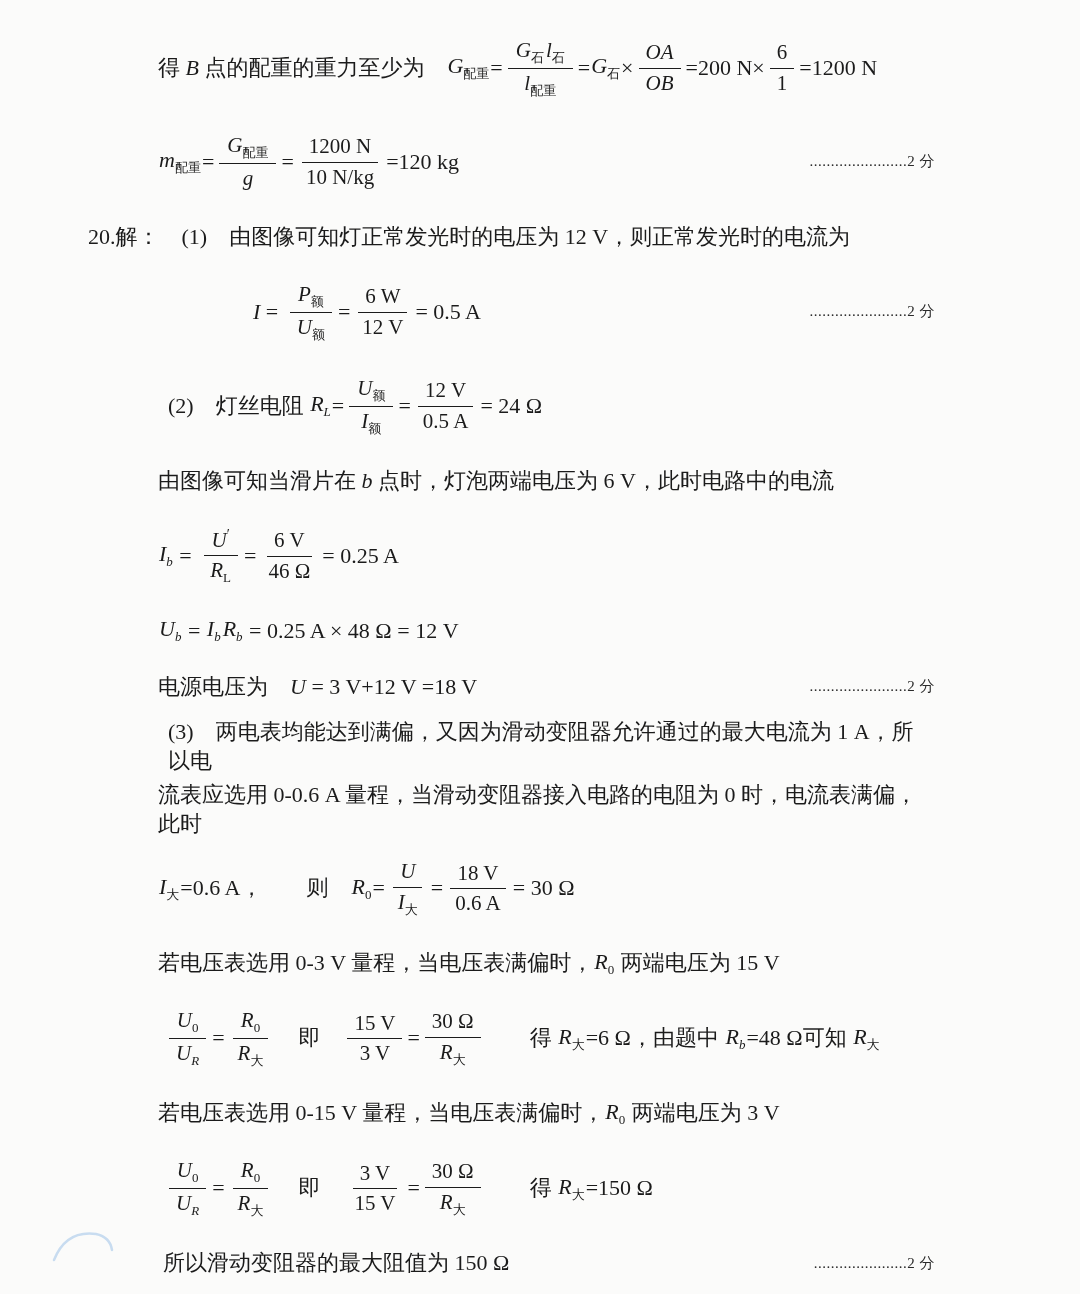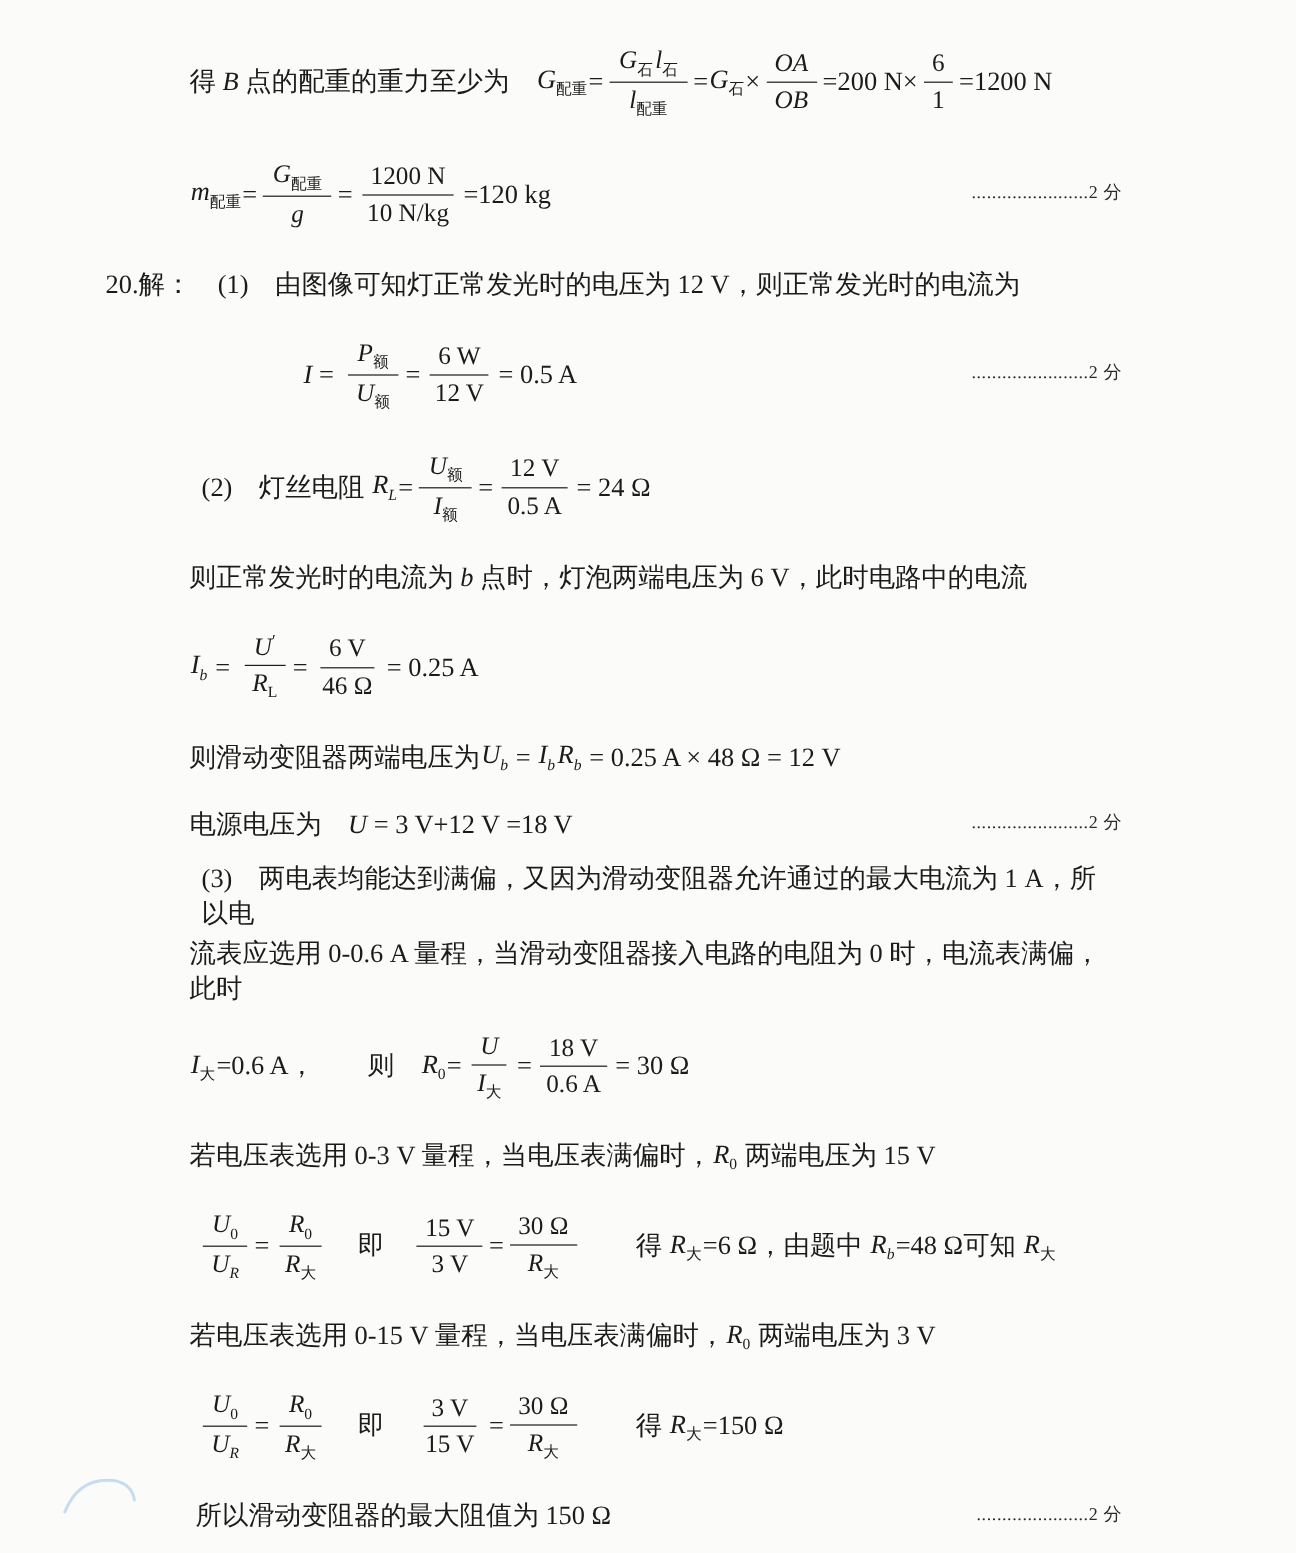--- a/index.html
+++ b/index.html
@@ -188,21 +188,21 @@
           </span>
           <span class="den">
             <span class="txt">0.5 A</span>
           </span>
         </span>
         <span class="txt">= 24 Ω</span>
       </span>
     </div>
     <div class="line t-line" style="padding-left: 70px;">
       <span class="content">
-        <span class="txt">则正常发光时的电流为 </span>
+        <span class="txt">由图像可知当滑片在 </span>
         <span class="txt it">b</span>
         <span class="txt"> 点时，灯泡两端电压为 6 V，此时电路中的电流</span>
       </span>
     </div>
     <div class="line f-line" style="padding-left: 70px;">
       <span class="content">
         <span class="var"><span class="base">I</span><sub class="sub it">b</sub></span>
         <span class="txt"> = </span>
         <span class="frac">
           <span class="num">
@@ -219,21 +219,20 @@
           </span>
           <span class="den">
             <span class="txt">46 Ω</span>
           </span>
         </span>
         <span class="txt">= 0.25 A</span>
       </span>
     </div>
     <div class="line t-line" style="padding-left: 70px;">
       <span class="content">
-        <span class="txt">则滑动变阻器两端电压为</span>
         <span class="var"><span class="base">U</span><sub class="sub it">b</sub></span>
         <span class="txt"> = </span>
         <span class="var"><span class="base">I</span><sub class="sub it">b</sub></span>
         <span class="var"><span class="base">R</span><sub class="sub it">b</sub></span>
         <span class="txt"> = 0.25 A × 48 Ω = 12 V</span>
       </span>
     </div>
     <div class="line t-line" style="padding-left: 70px; text-align: right;">
       <span class="content">
         <span class="txt">电源电压为　</span>

